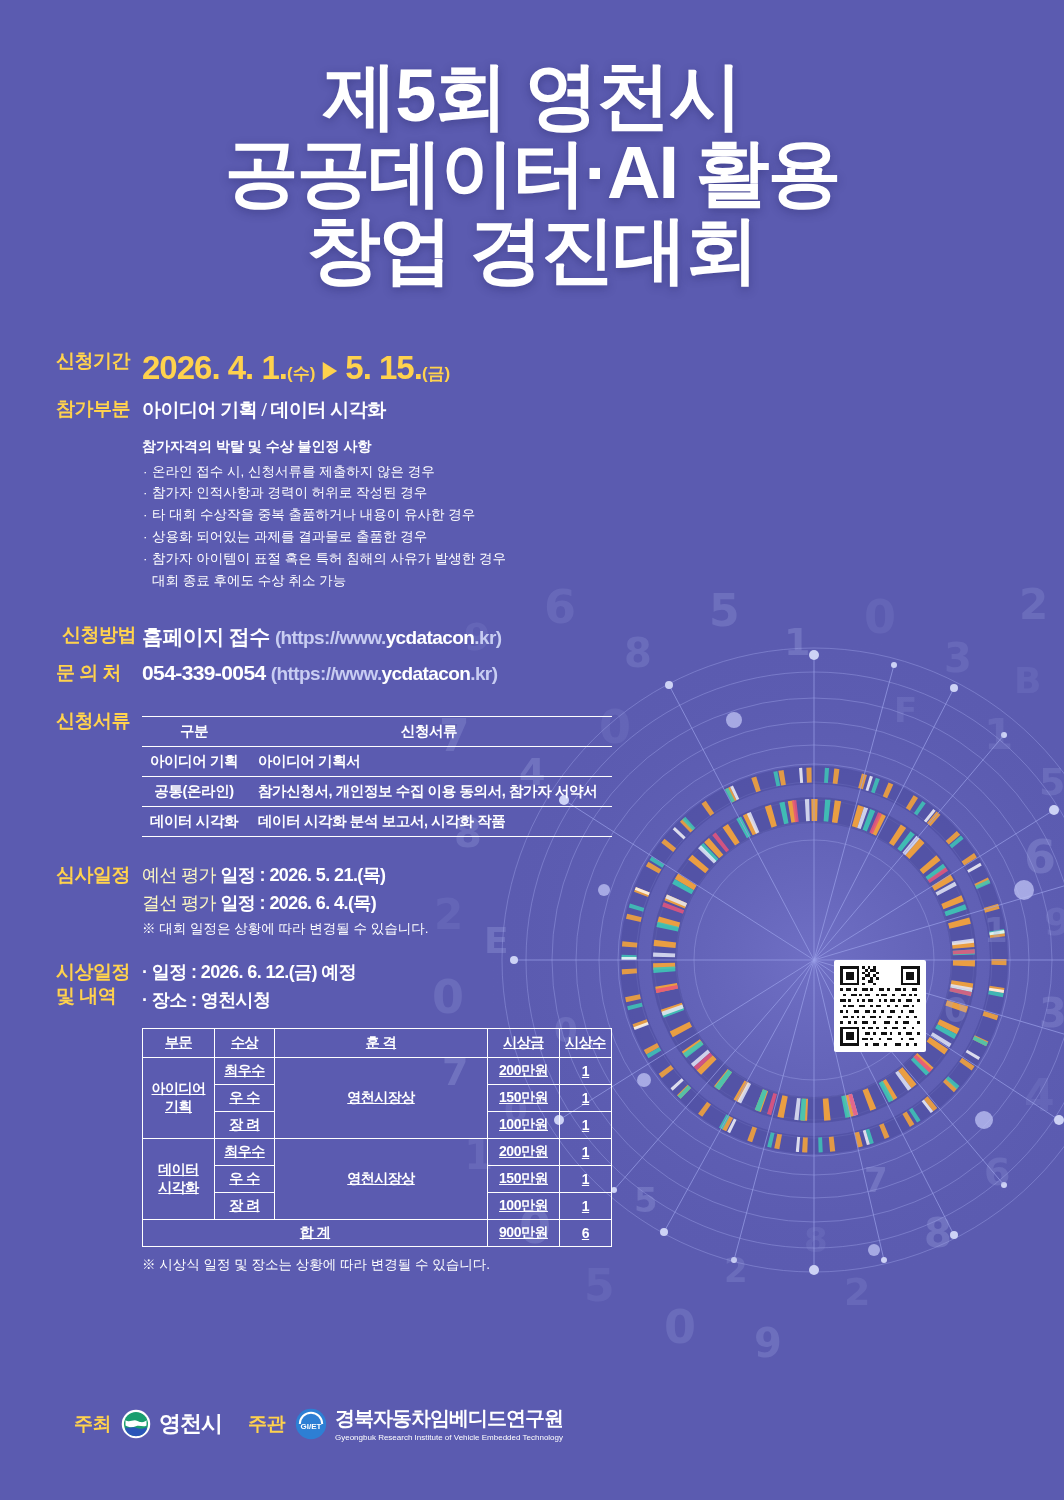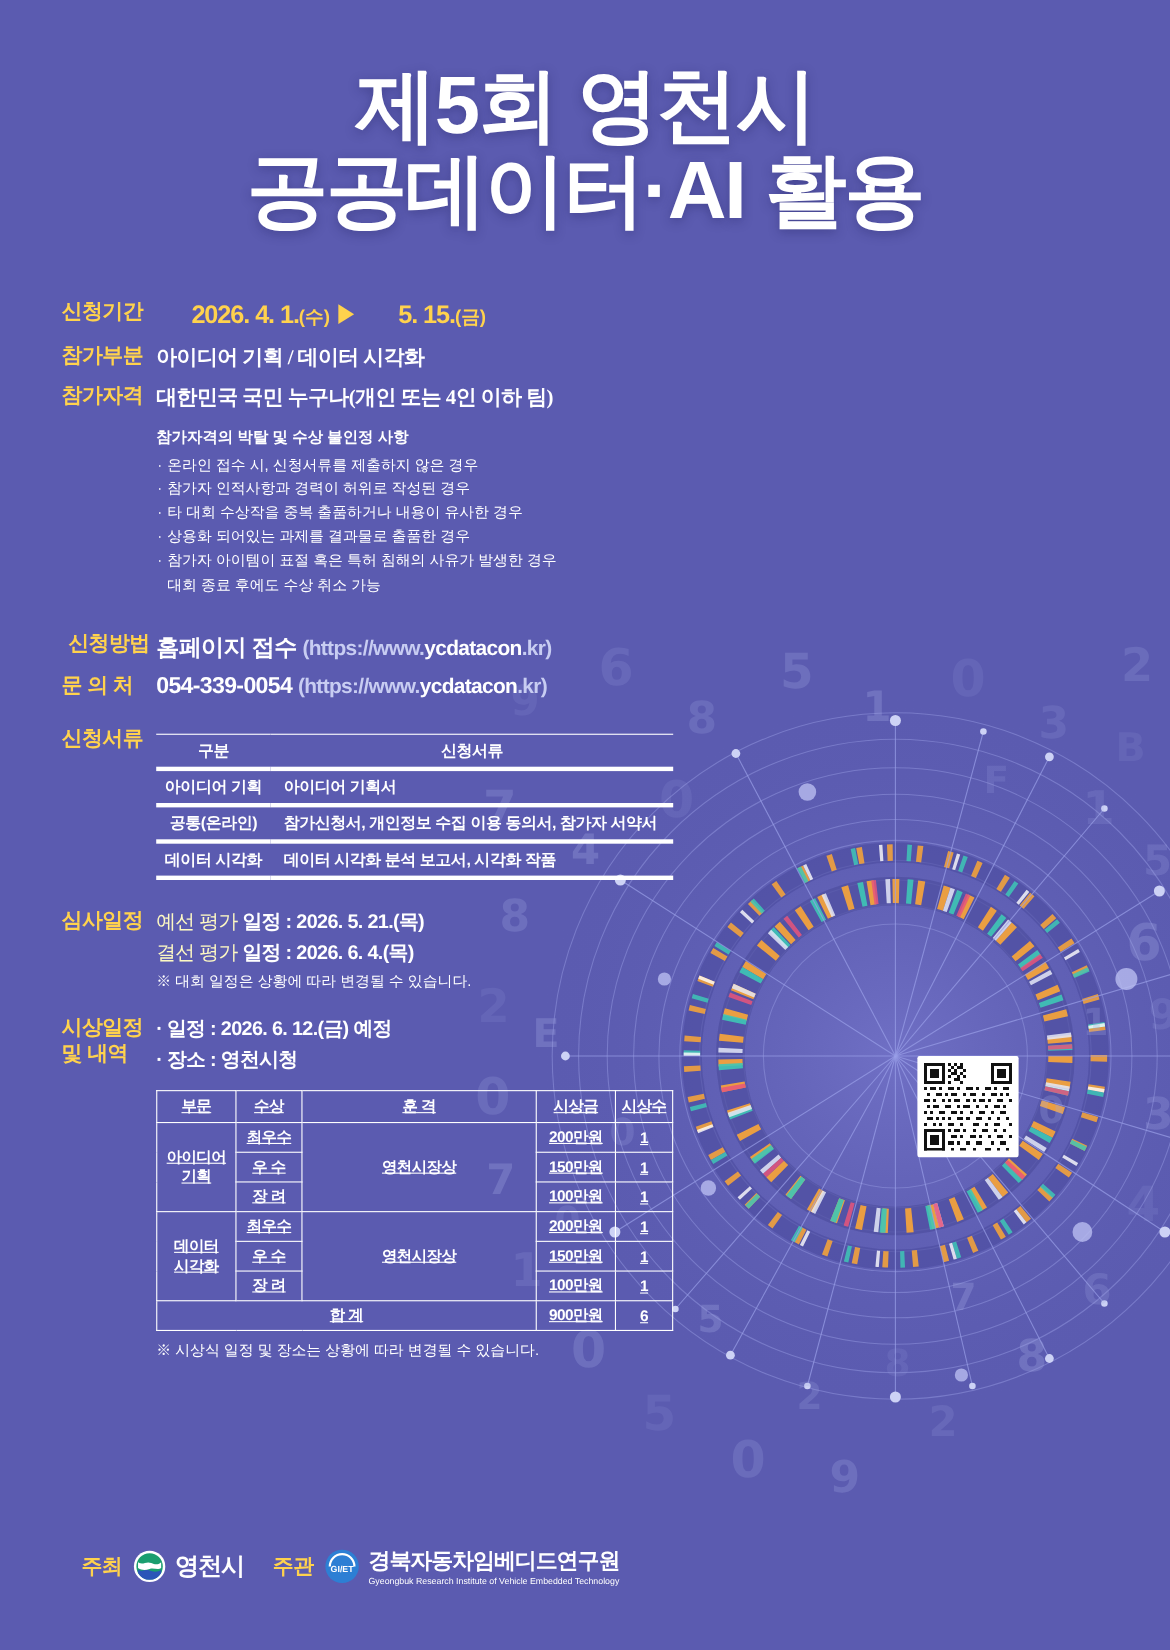--- a/index.html
+++ b/index.html
@@ -67,21 +67,21 @@
     font-weight:800;
     font-size:19px;
     width:86px;
     flex:0 0 86px;
     letter-spacing:-0.5px;
     line-height:1.3;
   }
   .lab.two { line-height:1.25; }
   .val { font-size:19px; font-weight:700; letter-spacing:-0.5px;font-family:Liberation Serif, serif; }
 
-  .date-main { color:#ffd24d; font-size:23px; font-weight:800; letter-spacing:-1px;margin-left:32px; }
+  .date-main { color:#ffd24d; font-size:33px; font-weight:800; letter-spacing:-1px; }
   .date-sm { color:#ffd24d; font-size:17px; font-weight:700; }
   .tri { color:#ffd24d; font-size:22px; padding:0 4px; }
 
   .sub-note { margin-top:12px; margin-left:86px; font-size:13.5px; line-height:1.62; }
   .sub-note .hd { font-weight:800; font-size:14px; margin-bottom:3px; }
   .sub-note ul { list-style:none; margin:0; padding:0; }
   .sub-note li { position:relative; padding-left:10px; }
   .sub-note li:before { content:"·"; position:absolute; left:1px; }
   .sub-note .ind { padding-left:10px; }
 
@@ -91,21 +91,21 @@
 
   
   table { border-collapse:collapse; }
   .doc-table {
     margin-left:86px;
     width:470px;
     font-size:14.5px;
   }
   .doc-table th, .doc-table td {
     border-top:1px solid #ffffff;
-    border-bottom:4px solid #ffffff;
+    border-bottom:1px solid #ffffff;
     padding:5px 6px;
     font-weight:700;
     letter-spacing:-0.4px;
   }
   .doc-table th { text-align:center; }
   .doc-table td.c { text-align:center; width:104px; }
   .doc-table td.l { text-align:left; padding-left:12px; }
 
   .sched-line { font-size:18px; font-weight:700; letter-spacing:-0.6px; margin-bottom:4px; }
   .sched-line b { color:#fef9c3; font-weight:400; }
@@ -417,40 +417,37 @@
         <rect x="20" y="28" width="2" height="1"></rect>
       <rect x="24" y="28" width="1" height="1"></rect>
         <rect x="27" y="28" width="1" height="1"></rect>
     </g>
   </svg>
 </div>
 
 <div id="title-block">
   <div class="tline t1">제5회 영천시</div>
   <div class="tline t2">공공데이터·AI 활용</div>
+  <div class="tline t3">창업 경진대회</div>
 </div>
 
 <div id="info">
 
   <div class="row">
     <div class="lab">신청기간</div>
     <div>
       <span class="date-main">2026. 4. 1.</span><span class="date-sm">(수)</span><span class="tri">▶</span><span class="date-main">5. 15.</span><span class="date-sm">(금)</span>
     </div>
   </div>
 
   <div class="row">
     <div class="lab">참가부분</div>
     <div class="val">아이디어 기획 / 데이터 시각화</div>
   </div>
 
-  <div class="row">
-    <div class="lab">참가자격</div>
-    <div class="val">대한민국 국민 누구나(개인 또는 4인 이하 팀)</div>
-  </div>
 
   <div class="sub-note">
     <div class="hd">참가자격의 박탈 및 수상 불인정 사항</div>
     <ul>
       <li>온라인 접수 시, 신청서류를 제출하지 않은 경우</li>
       <li>참가자 인적사항과 경력이 허위로 작성된 경우</li>
       <li>타 대회 수상작을 중복 출품하거나 내용이 유사한 경우</li>
       <li>상용화 되어있는 과제를 결과물로 출품한 경우</li>
       <li>참가자 아이템이 표절 혹은 특허 침해의 사유가 발생한 경우</li>
     </ul>

